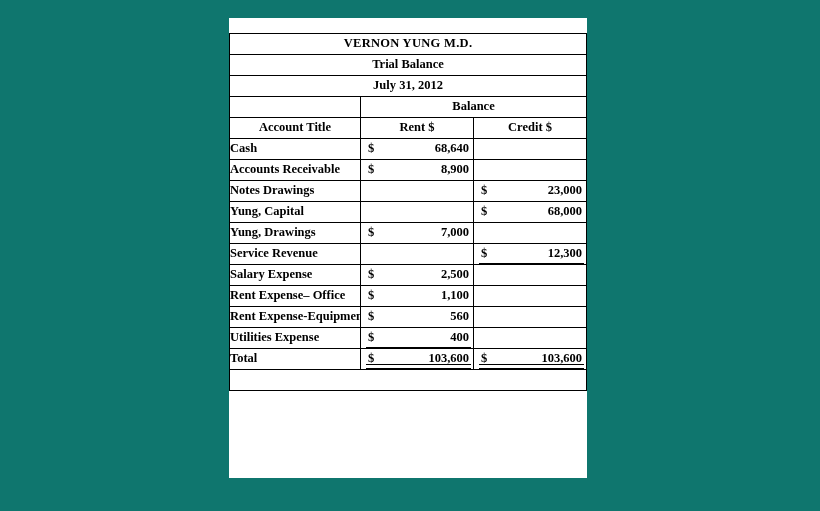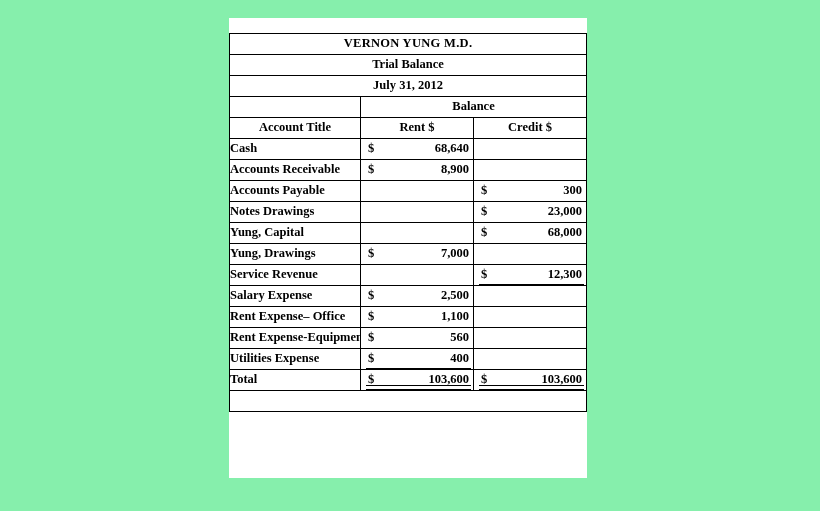--- a/index.html
+++ b/index.html
@@ -16,21 +16,21 @@
     position: relative;
   }
 
   
   #page-sheet {
     position: absolute;
     left: 0;
     top: 0;
     width: 820px;
     height: 511px;
-    background: #86efac;
+    background: #0f766e;
   }
   #paper {
     position: absolute;
     left: 229px;
     top: 18px;
     width: 358px;
     height: 460px;
     background: #ffffff;
   }
 
@@ -212,34 +212,20 @@
                 <span class="val">8,900</span>
               </span>
             </td>
             <td class="amt empty">
               <span class="inner">
                 <span class="val"></span>
               </span>
             </td>
           </tr>
           <tr>
-            <td class="acct">Accounts Payable</td>
-            <td class="amt empty">
-              <span class="inner">
-                <span class="val"></span>
-              </span>
-            </td>
-            <td class="amt">
-              <span class="inner">
-                <span class="cur">$</span>
-                <span class="val">300</span>
-              </span>
-            </td>
-          </tr>
-          <tr>
             <td class="acct">Notes Drawings</td>
             <td class="amt empty">
               <span class="inner">
                 <span class="val"></span>
               </span>
             </td>
             <td class="amt">
               <span class="inner">
                 <span class="cur">$</span>
                 <span class="val">23,000</span>

